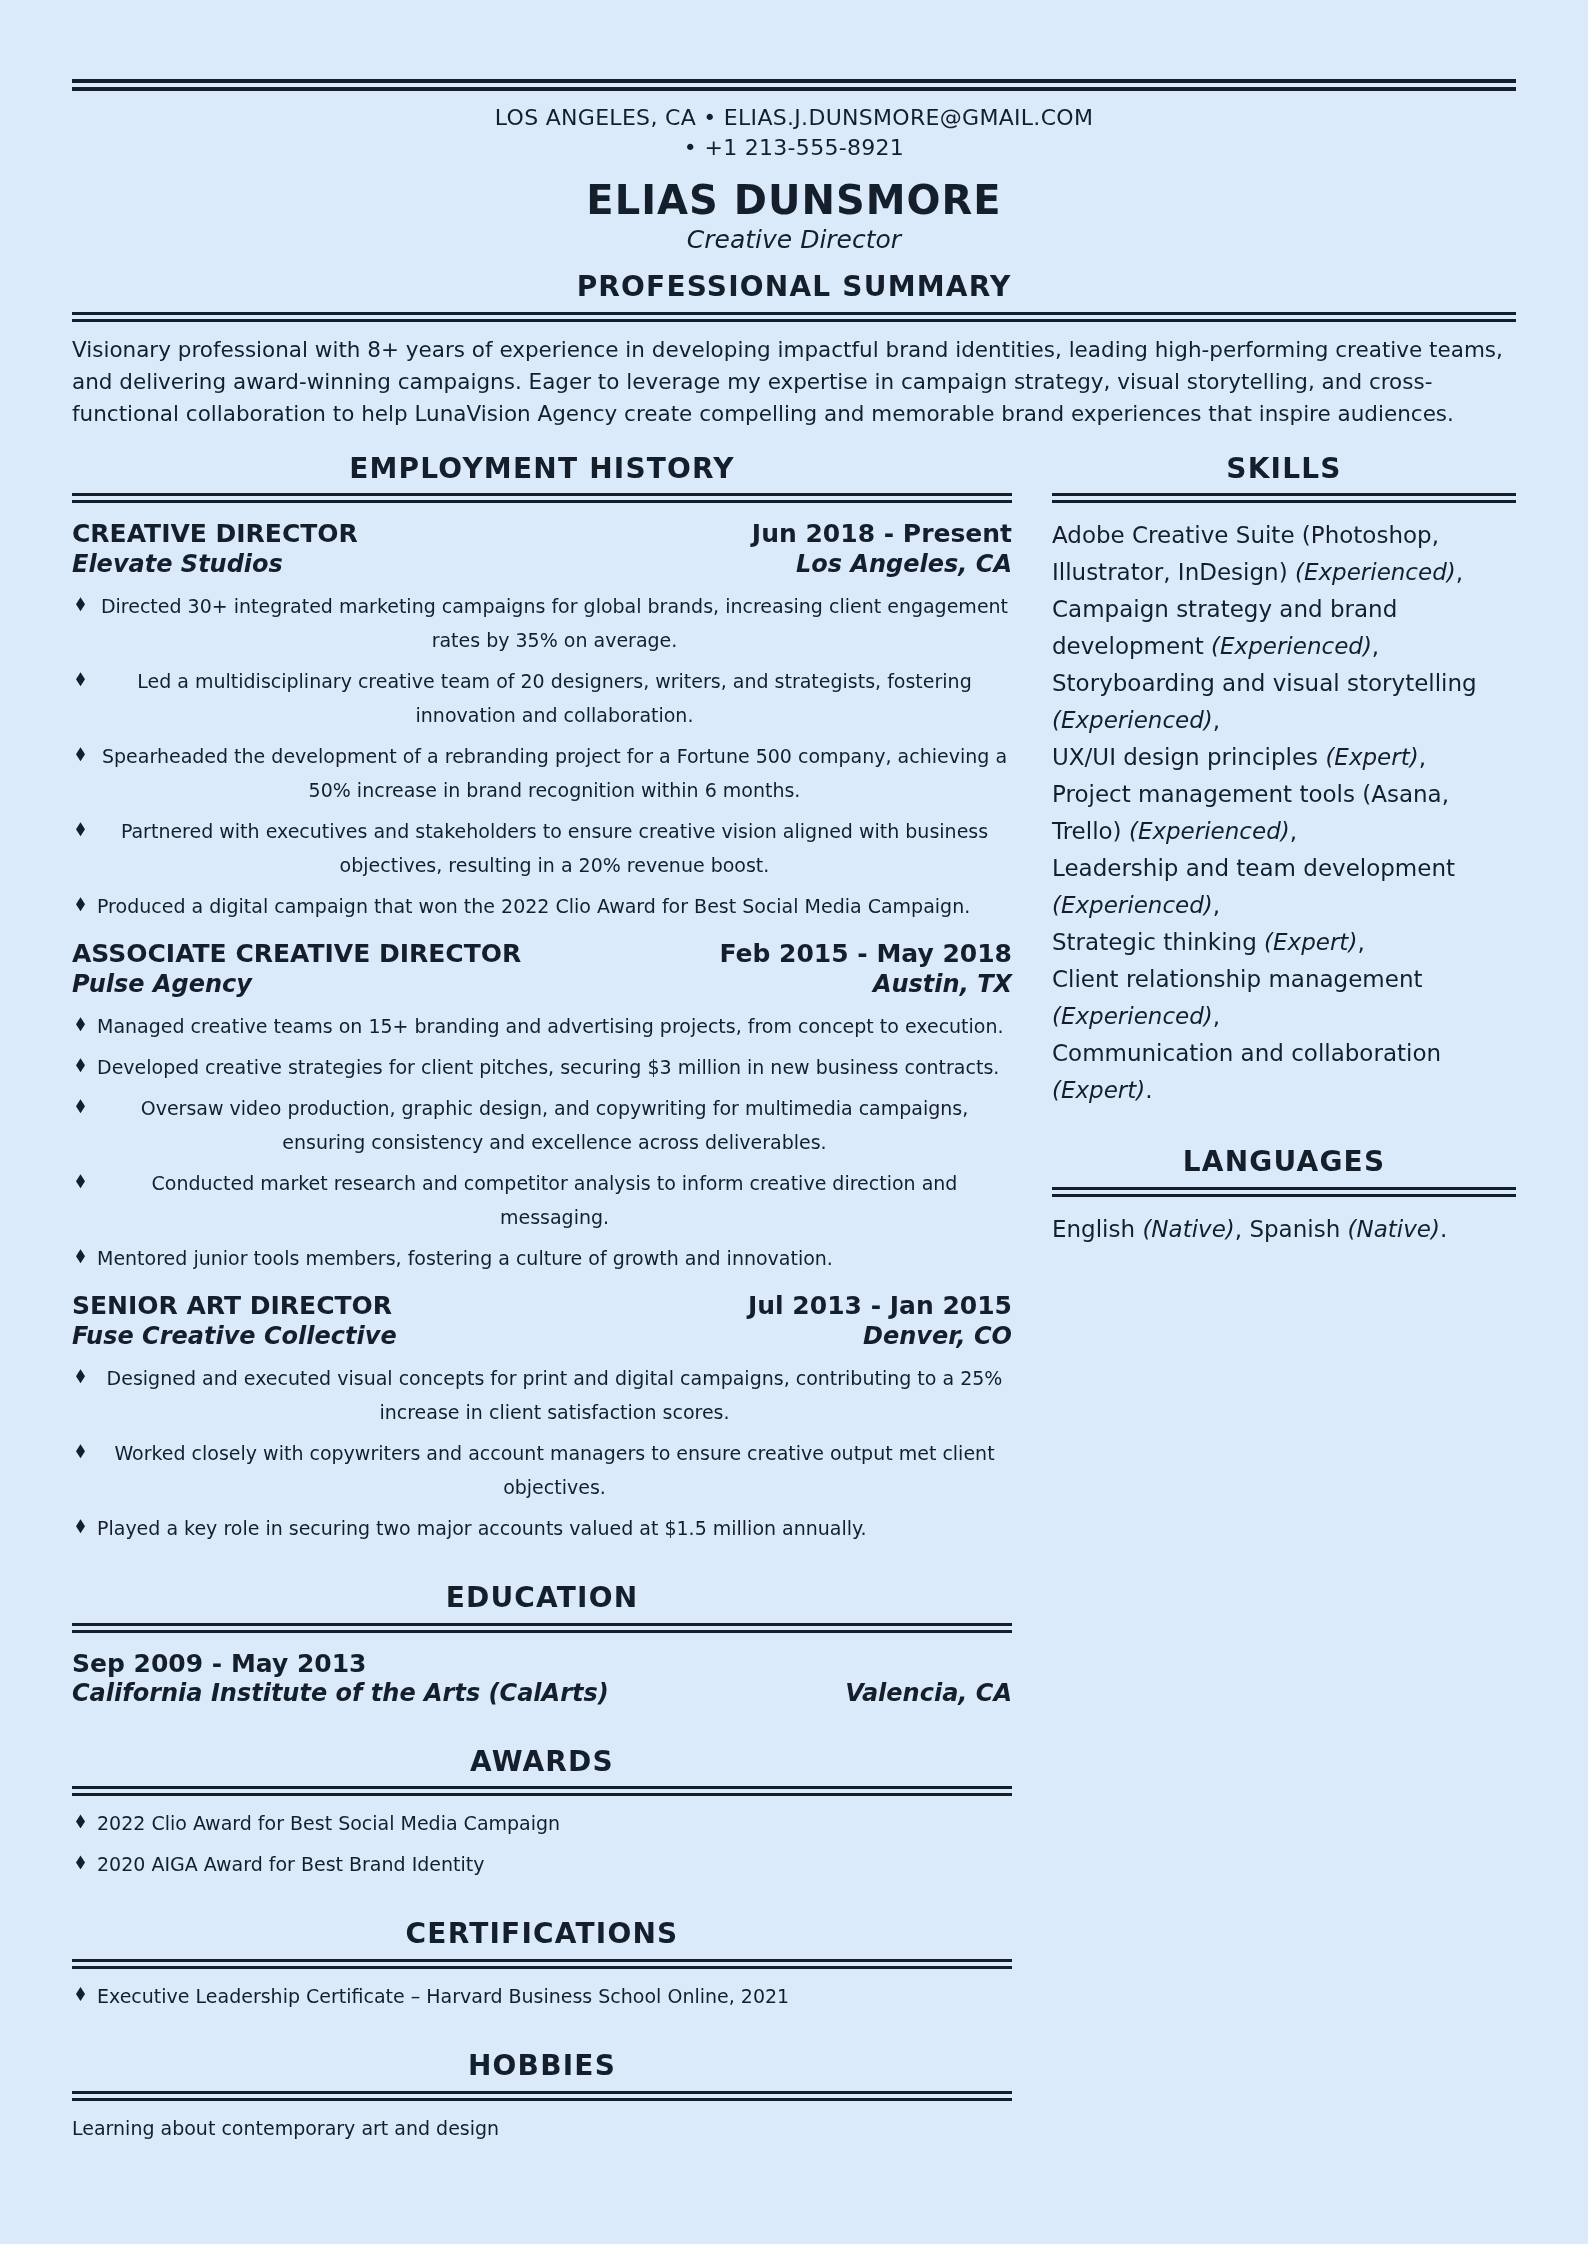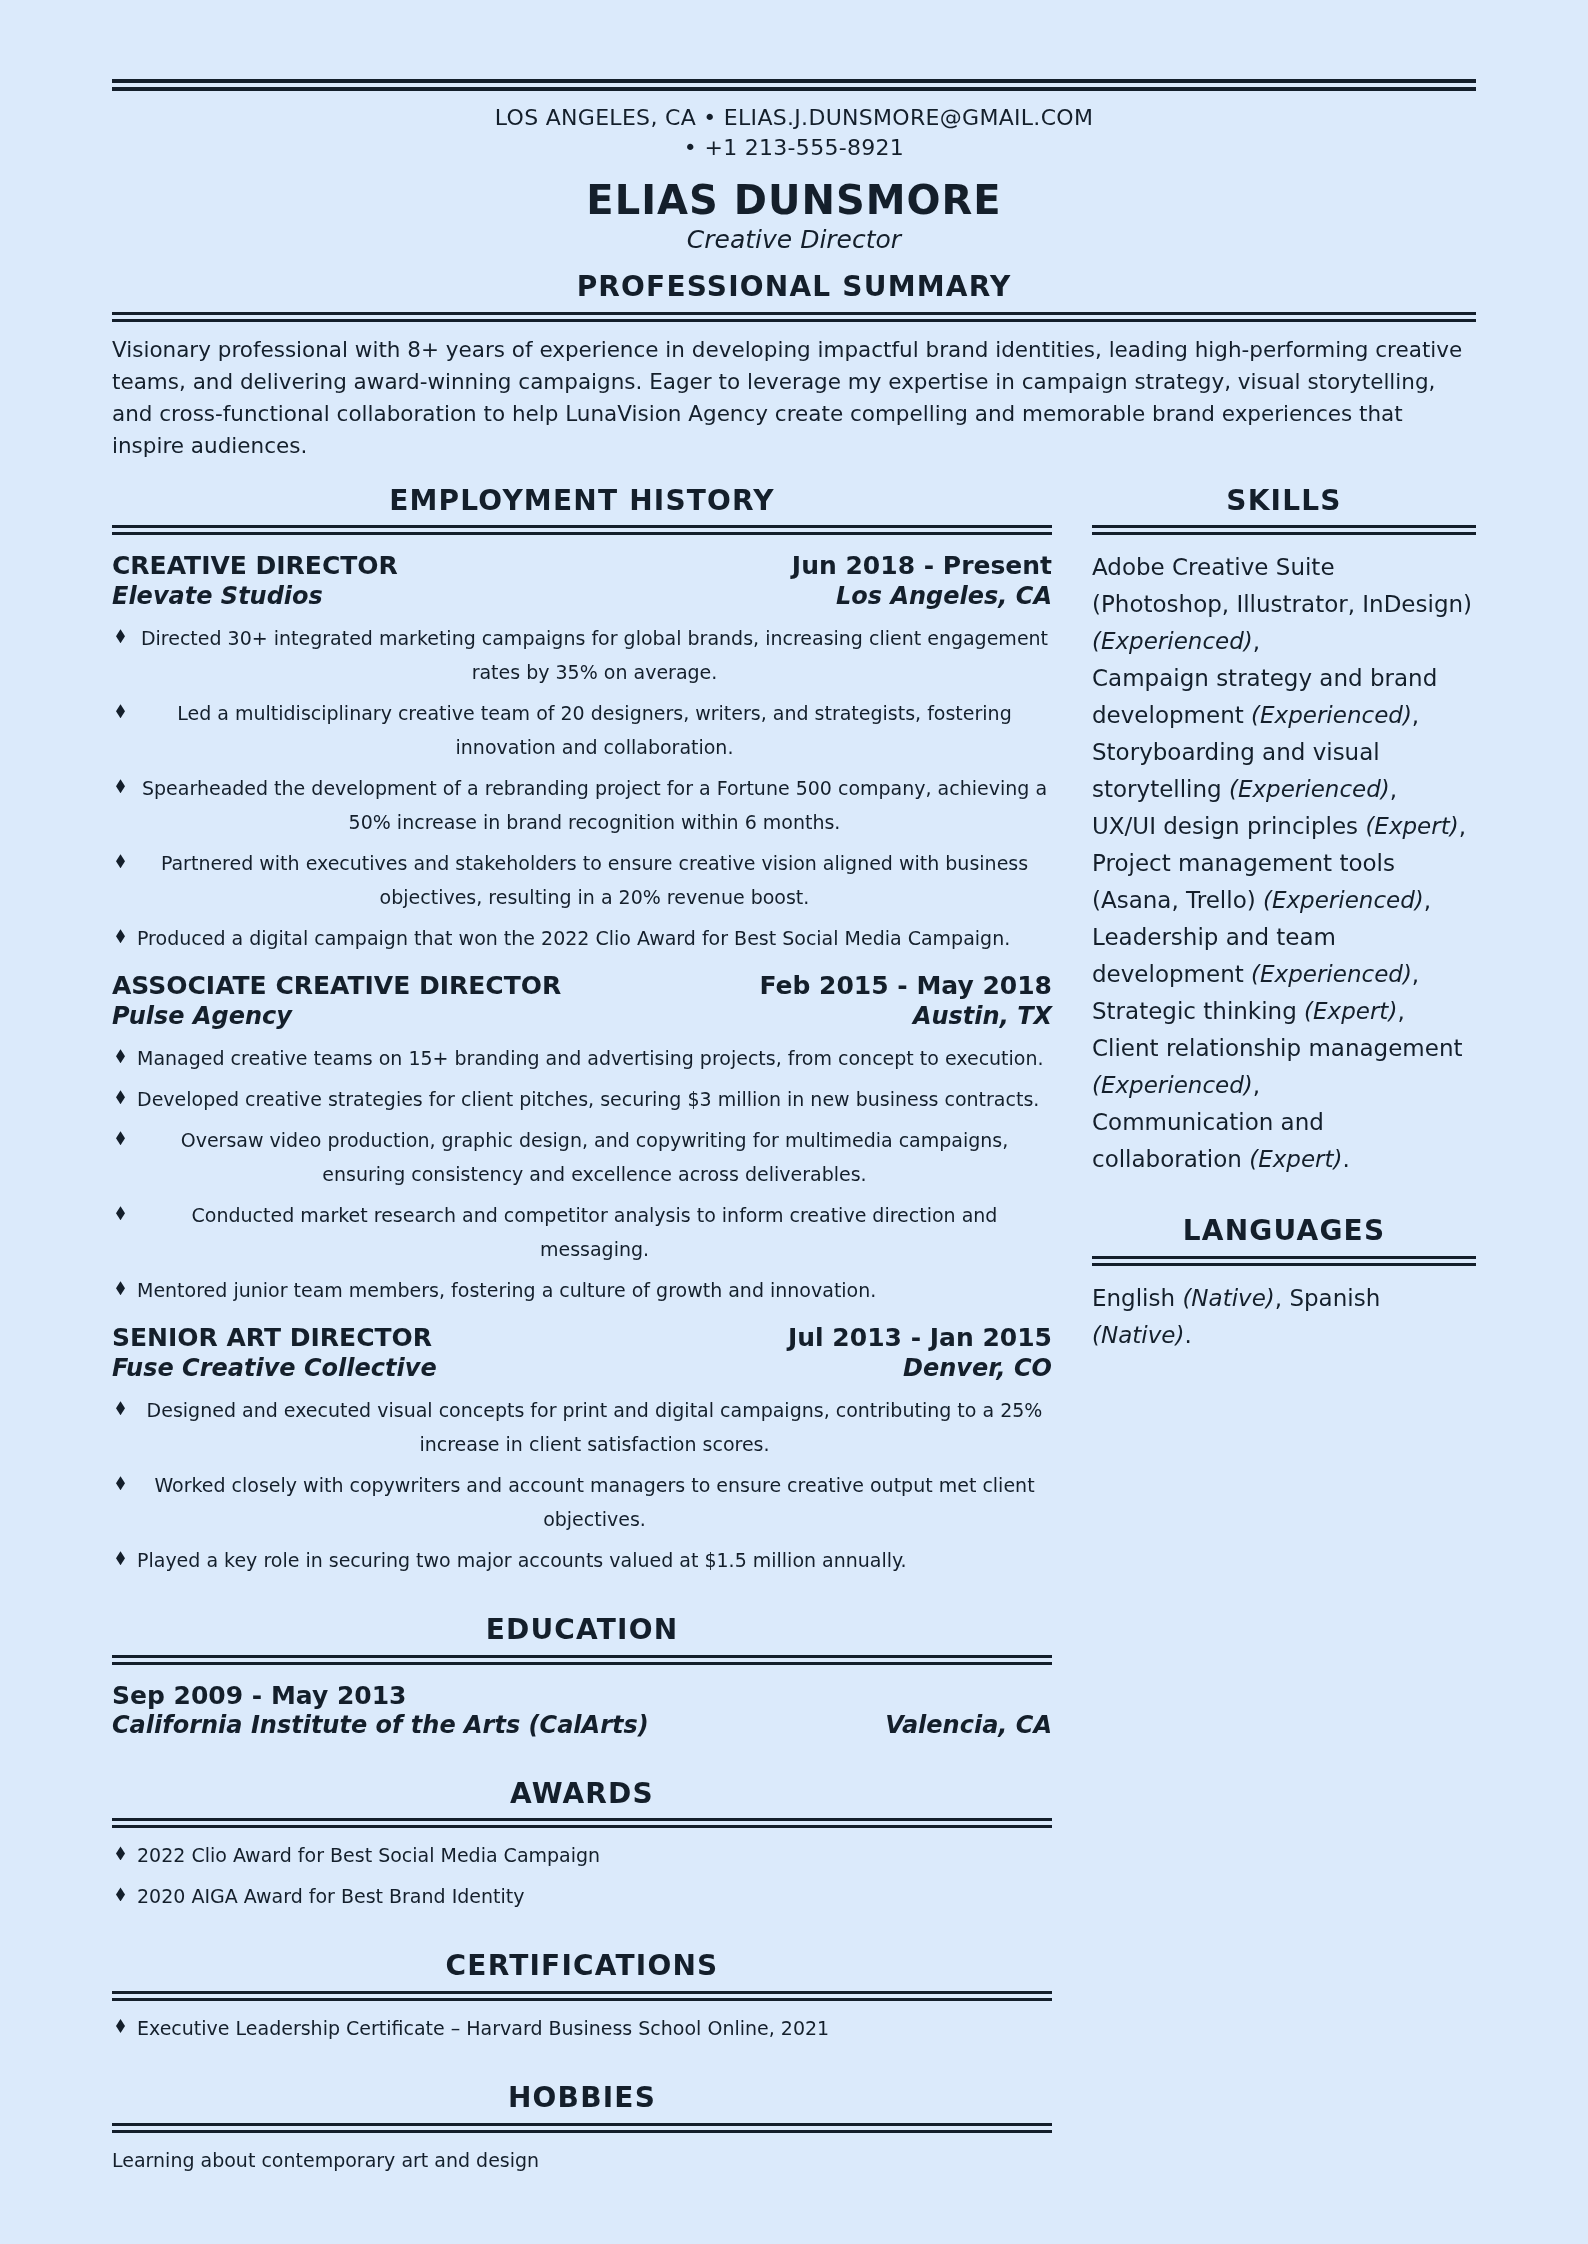--- a/index.html
+++ b/index.html
@@ -1,21 +1,21 @@
 <!DOCTYPE html>
 <html><head>
 <meta charset="utf-8">
 <style>
   html,body{margin:0;padding:0;background:#dbeafb;}
   .page{
     position:relative;
     width:1588px;height:2244px;
     margin:0 auto;
     box-sizing:border-box;
-    padding:0 112px;
+    padding:0 72px;
     background:#dbeafb;
     color:#141f2b;
     font-family:"DejaVu Sans","Liberation Sans",sans-serif;
     overflow:hidden;
   }
   .drule{height:4px;border-top:4px solid #141f2b;border-bottom:4px solid #141f2b;}
   .drule.thin{height:4px;border-top:3px solid #141f2b;border-bottom:3px solid #141f2b;}
   .top-rule{margin-top:79px;}
   .contact{margin-top:12px;text-align:center;font-size:22px;line-height:30px;letter-spacing:.3px;}
   .name{margin-top:16px;text-align:center;font-size:40px;line-height:1.05;font-weight:bold;letter-spacing:1px;}
@@ -135,21 +135,21 @@
     <span class="b-text">Oversaw video production, graphic design, and copywriting for multimedia campaigns, ensuring consistency and excellence across deliverables.</span>
   </li>
 
   <li>
     <span class="dia"></span>
     <span class="b-text">Conducted market research and competitor analysis to inform creative direction and messaging.</span>
   </li>
 
   <li>
     <span class="dia"></span>
-    <span class="b-text">Mentored junior team members, fostering a culture of growth and innovation.</span>
+    <span class="b-text">Mentored junior tools members, fostering a culture of growth and innovation.</span>
   </li>
 </ul>
   </div>
 
   <div class="job">
     <div class="job-head">
       <div class="job-title j-title">SENIOR ART DIRECTOR</div>
       <div class="job-dates j-dates">Jul 2013 - Jan 2015</div>
     </div>
     <div class="job-sub">

